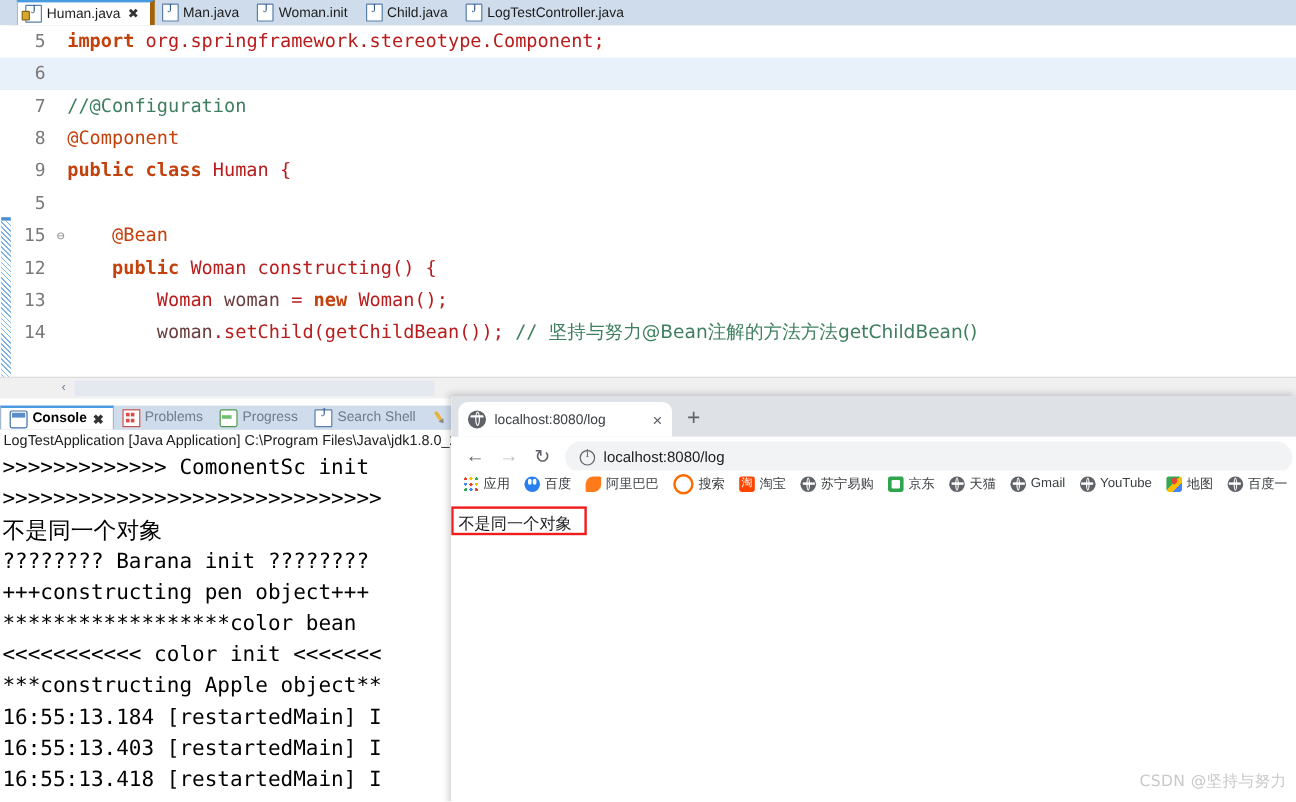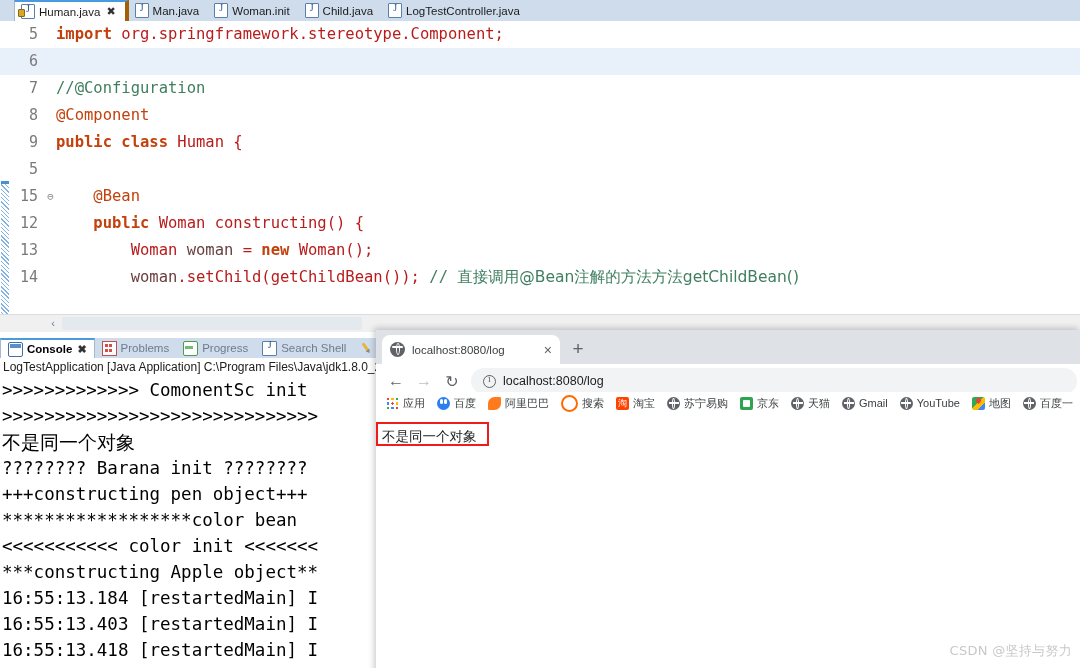--- a/index.html
+++ b/index.html
@@ -418,21 +418,21 @@
       <div class="code-lines" id="code-lines">
           <div class="cline"><span class="lnum">5</span><span class="foldmark"></span><span class="ctext"><span class="kw">import</span><span class="plain"> org.springframework.stereotype.Component;</span></span></div>
           <div class="cline hl"><span class="lnum">6</span><span class="foldmark"></span><span class="ctext"><span class="plain"></span></span></div>
           <div class="cline"><span class="lnum">7</span><span class="foldmark"></span><span class="ctext"><span class="cmt">//@Configuration</span></span></div>
           <div class="cline"><span class="lnum">8</span><span class="foldmark"></span><span class="ctext"><span class="ann">@Component</span></span></div>
           <div class="cline"><span class="lnum">9</span><span class="foldmark"></span><span class="ctext"><span class="kw">public class</span><span class="plain"> Human {</span></span></div>
           <div class="cline"><span class="lnum">5</span><span class="foldmark"></span><span class="ctext"><span class="plain"></span></span></div>
           <div class="cline"><span class="lnum">15</span><span class="foldmark">⊖</span><span class="ctext"><span class="ann">    @Bean</span></span></div>
           <div class="cline"><span class="lnum">12</span><span class="foldmark"></span><span class="ctext"><span class="plain">    </span><span class="kw">public</span><span class="plain"> Woman constructing() {</span></span></div>
           <div class="cline"><span class="lnum">13</span><span class="foldmark"></span><span class="ctext"><span class="plain">        Woman </span><span class="fld">woman</span><span class="plain"> = </span><span class="kw">new</span><span class="plain"> Woman();</span></span></div>
-          <div class="cline"><span class="lnum">14</span><span class="foldmark"></span><span class="ctext"><span class="plain">        </span><span class="fld">woman</span><span class="plain">.setChild(getChildBean()); </span><span class="cmt">// </span><span class="cmt-cn">直接调用@Bean注解的方法方法getChildBean()</span></span></div>
+          <div class="cline"><span class="lnum">14</span><span class="foldmark"></span><span class="ctext"><span class="plain">        </span><span class="fld">woman</span><span class="plain">.setChild(getChildBean()); </span><span class="cmt">// </span><span class="cmt-cn">坚持与努力@Bean注解的方法方法getChildBean()</span></span></div>
         </div>
     </div>
 
     <div class="editor-hscroll">
       <div class="hscroll-left">‹</div>
       <div class="hscroll-thumb"></div>
     </div>
 
     <div class="console-tabbar" id="console-tabbar">
         <div class="ctab active">

